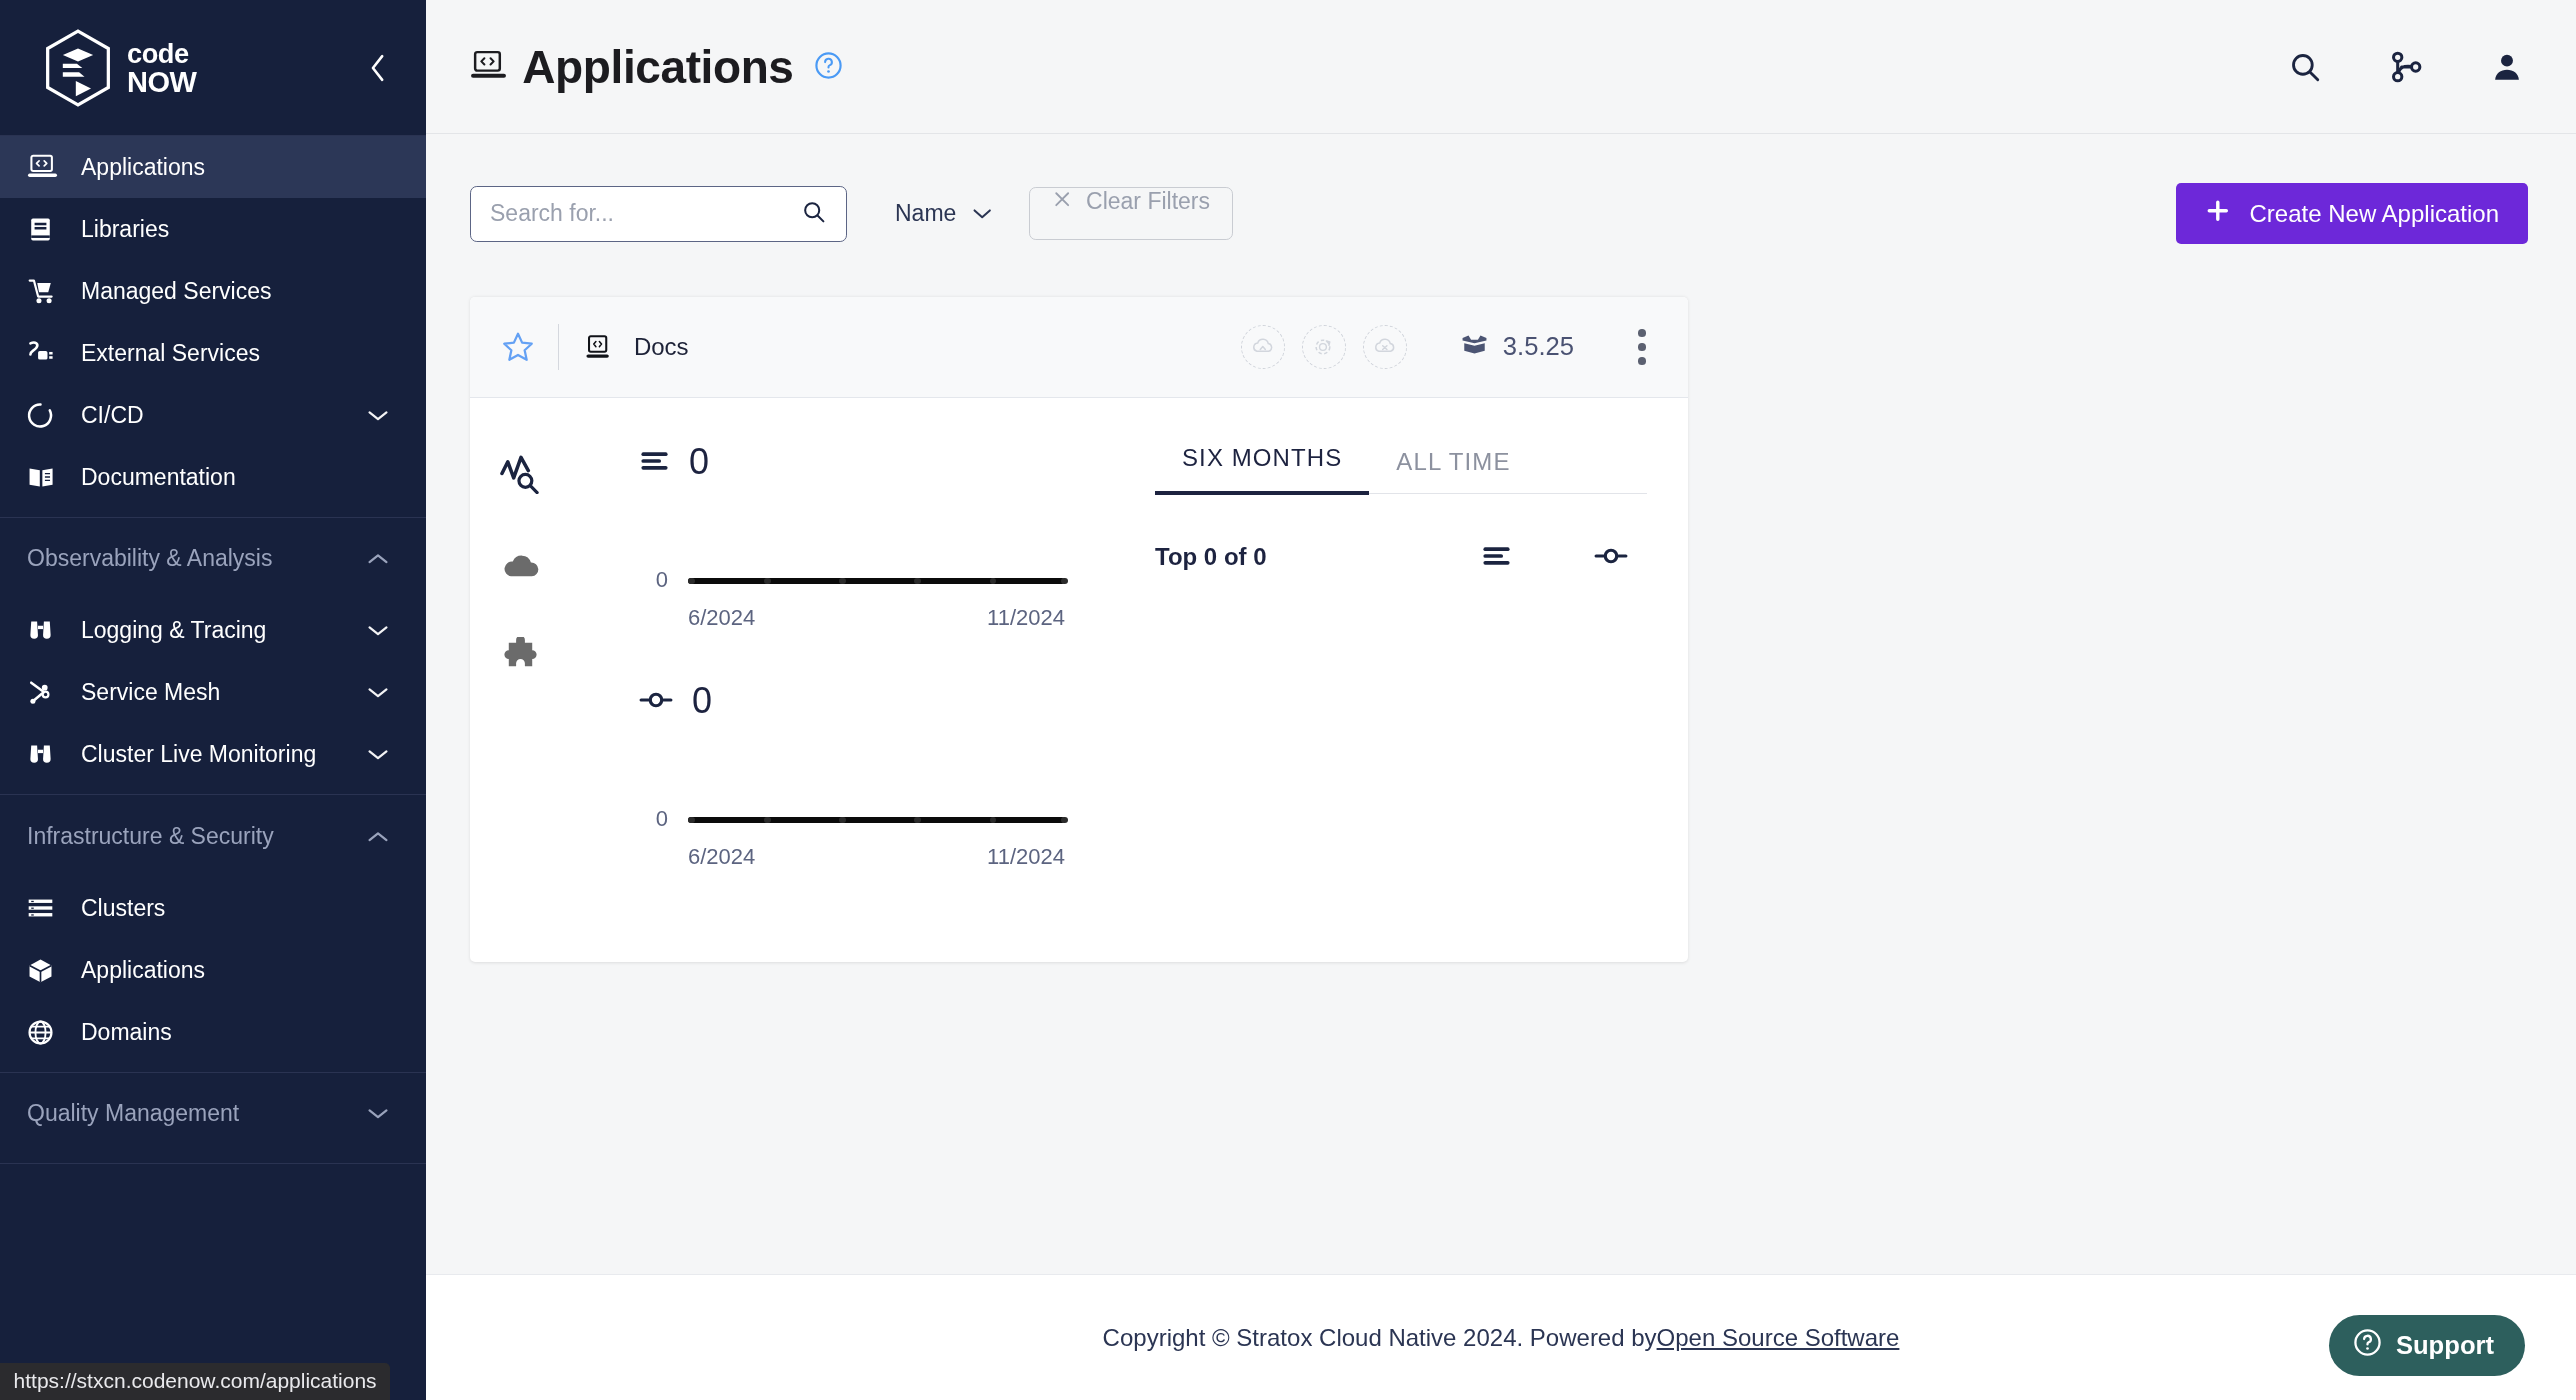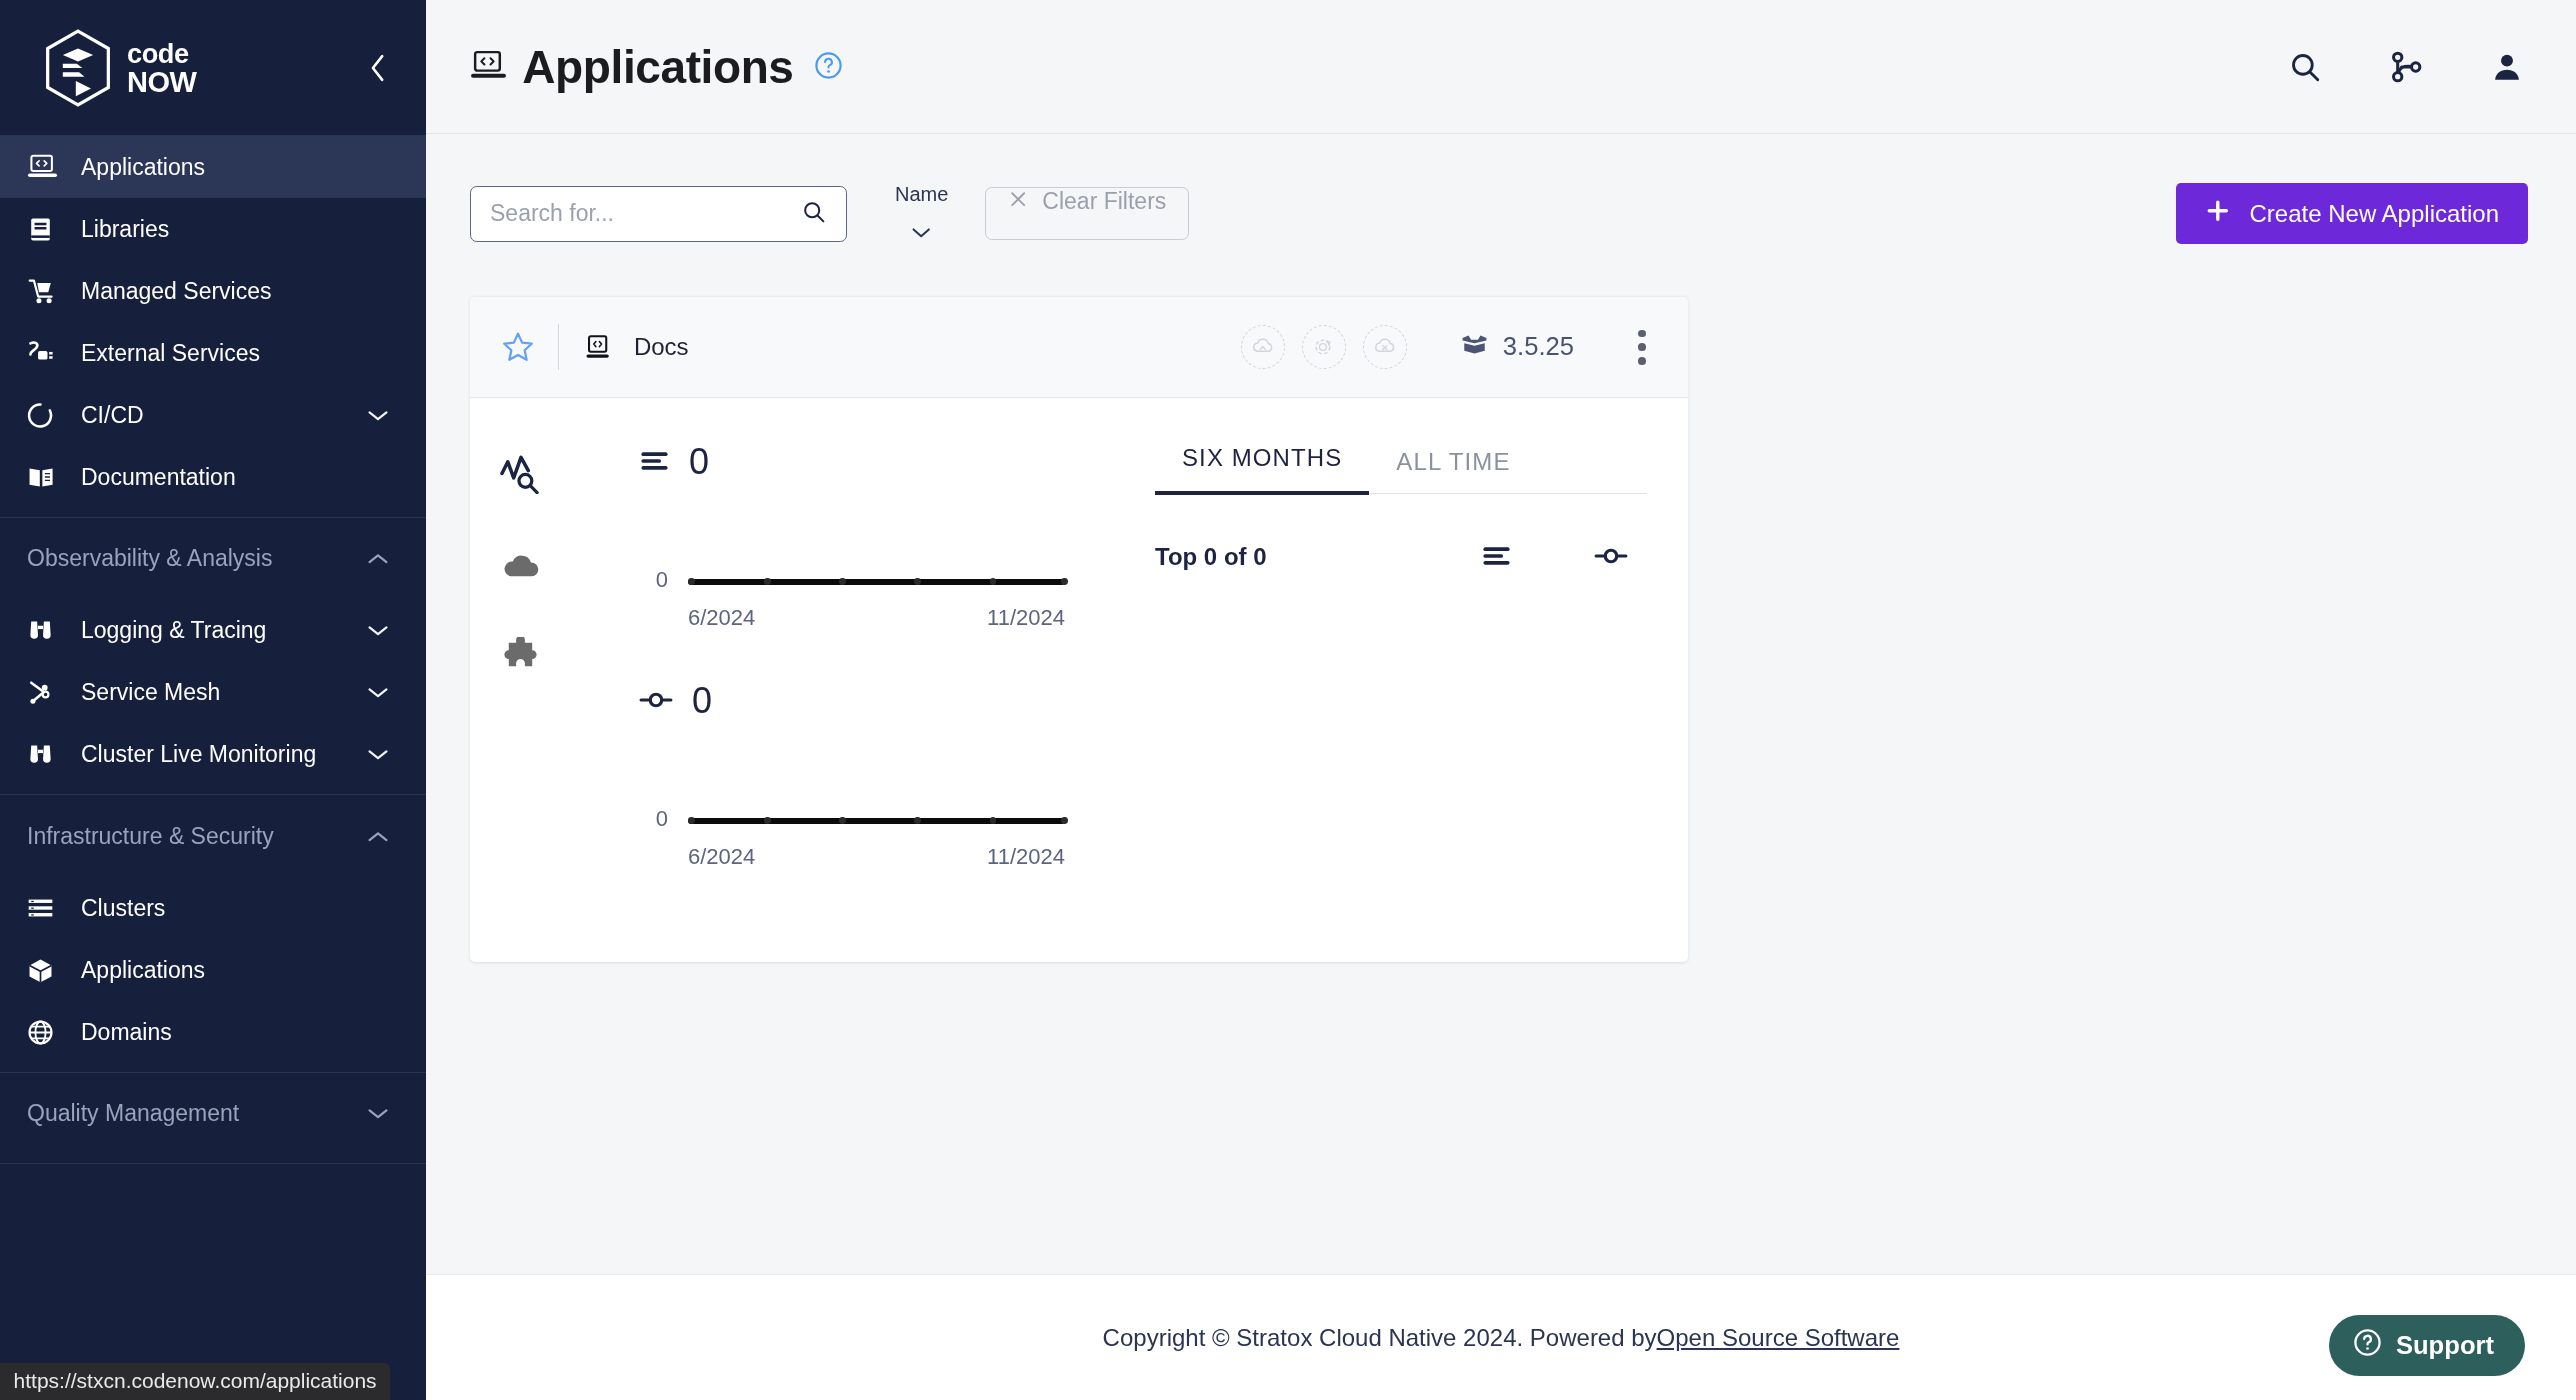--- a/index.html
+++ b/index.html
@@ -115,23 +115,22 @@
     border: none; outline: none; flex: 1 1 auto;
     font-size: 23px; color: #2b3048;
     font-family: "Liberation Sans", sans-serif;
     background: transparent;
   }
   .search-box input::placeholder { color: #9aa0ae; }
 
   .sort-select {
     margin-left: 48px;
     display: flex; align-items: center; gap: 15.3px;
-    font-size: 20px; color: #2B3553;
+    font-size: 23px; color: #2B3553;
     cursor: pointer;
-    flex-direction: column;
   }
   .clear-filters {
     margin-left: 37px;
     height: 53px;
     border: 0.9px solid #c9ccd2;
     border-radius: 6.8px;
     display: flex; align-items: flex-start; gap: 13.6px;
     padding: 0 22px;
     font-size: 23px; color: #9aa0ae;
     background: transparent;

